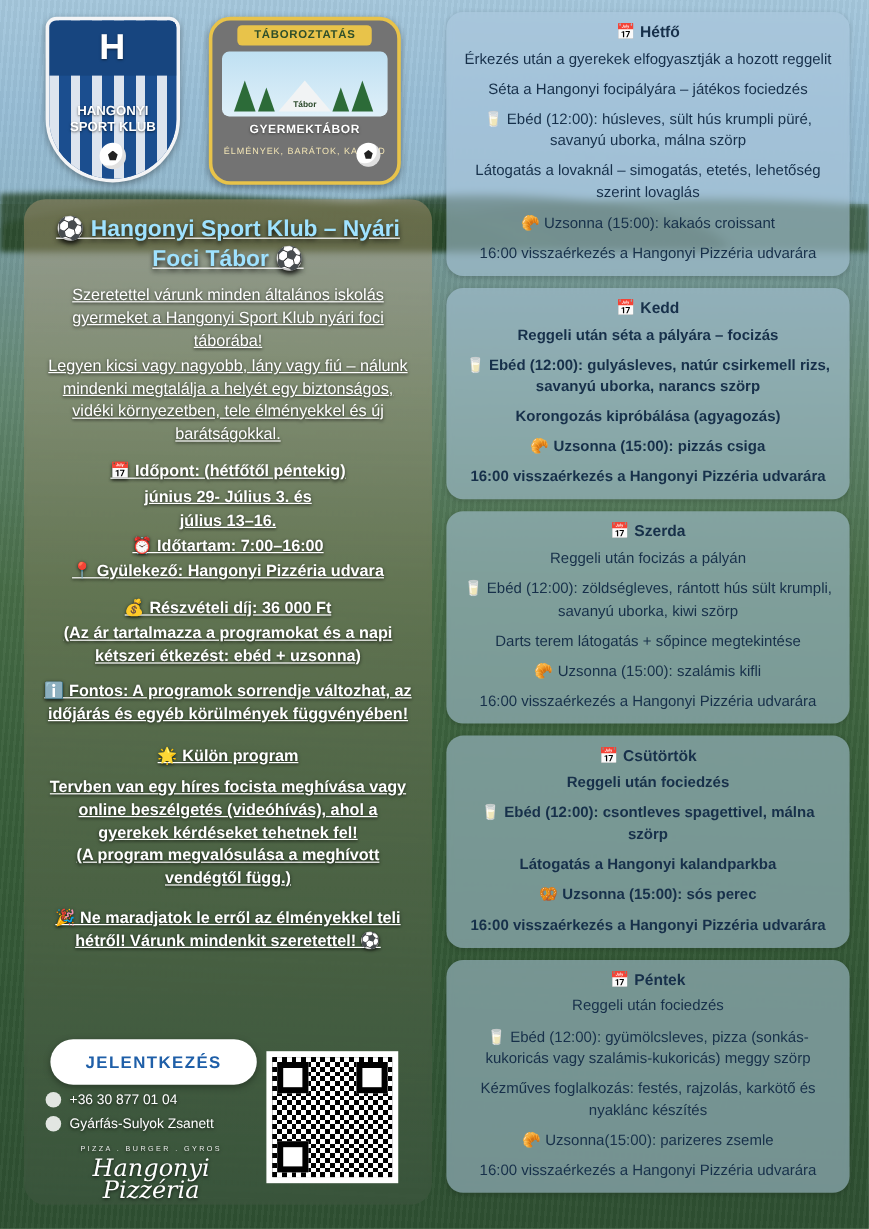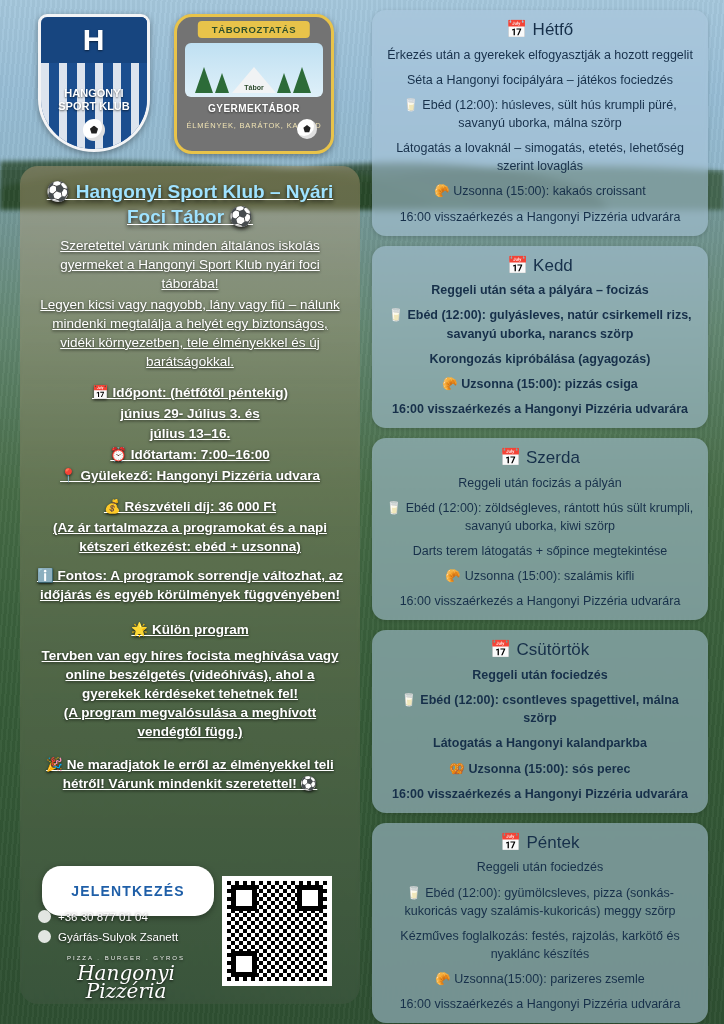--- a/index.html
+++ b/index.html
@@ -147,21 +147,21 @@
   .lp-block { margin-top:12px; font-weight:bold; }
   .lp-row { margin-bottom:2px; }
   .lp-fee { margin-top:12px; font-weight:bold; }
   .lp-note { margin-top:10px; font-weight:bold; }
   .lp-extra-title { margin-top:16px; font-weight:bold; }
   .lp-extra { margin-top:8px; font-weight:bold;text-align:center; }
   .lp-closing { margin-top:14px; font-weight:bold; }
 
   
   .cta-btn {
-    position:absolute; left:42px; top:866px; width:172px; height:50px;
+    position:absolute; left:42px; top:866px; width:172px; height:38px;
     background:#fff; border-radius:19px; border:none;
     color:#1f5fa8; font-weight:bold; font-size:14px; letter-spacing:1.2px;
     box-shadow:0 2px 6px rgba(0,0,0,.35);
     cursor:pointer;
   }
   .contact {
     position:absolute; left:38px; top:910px; width:210px; color:#fff; font-size:11.5px;
     text-shadow:0 1px 3px rgba(0,0,0,.8);
   }
   .contact-row { display:flex; align-items:center; gap:7px; margin-bottom:7px; }
@@ -199,21 +199,21 @@
   .day-card {
     background: rgba(173,201,222,0.55);
     border-radius:14px;
     padding:8px 12px 10px;
     color:#17304a;
     text-align:center;
     font-size:12.5px; line-height:1.45;
     backdrop-filter: blur(3px);
     box-shadow:0 1px 4px rgba(0,0,0,.15);
   }
-  .day-title { font-weight:normal; font-size:17px; margin-bottom:3px; }
+  .day-title { font-weight:bold; font-size:13px; margin-bottom:3px; }
   .day-line { margin-bottom:7px; }
   .day-line.b { font-weight:bold; }
   .day-line:last-child { margin-bottom:0; }
 </style>
 </head>
 <body>
 
 <div class="bg-sky"></div>
 <div class="bg-trees"></div>
 <div class="bg-texture"></div>

